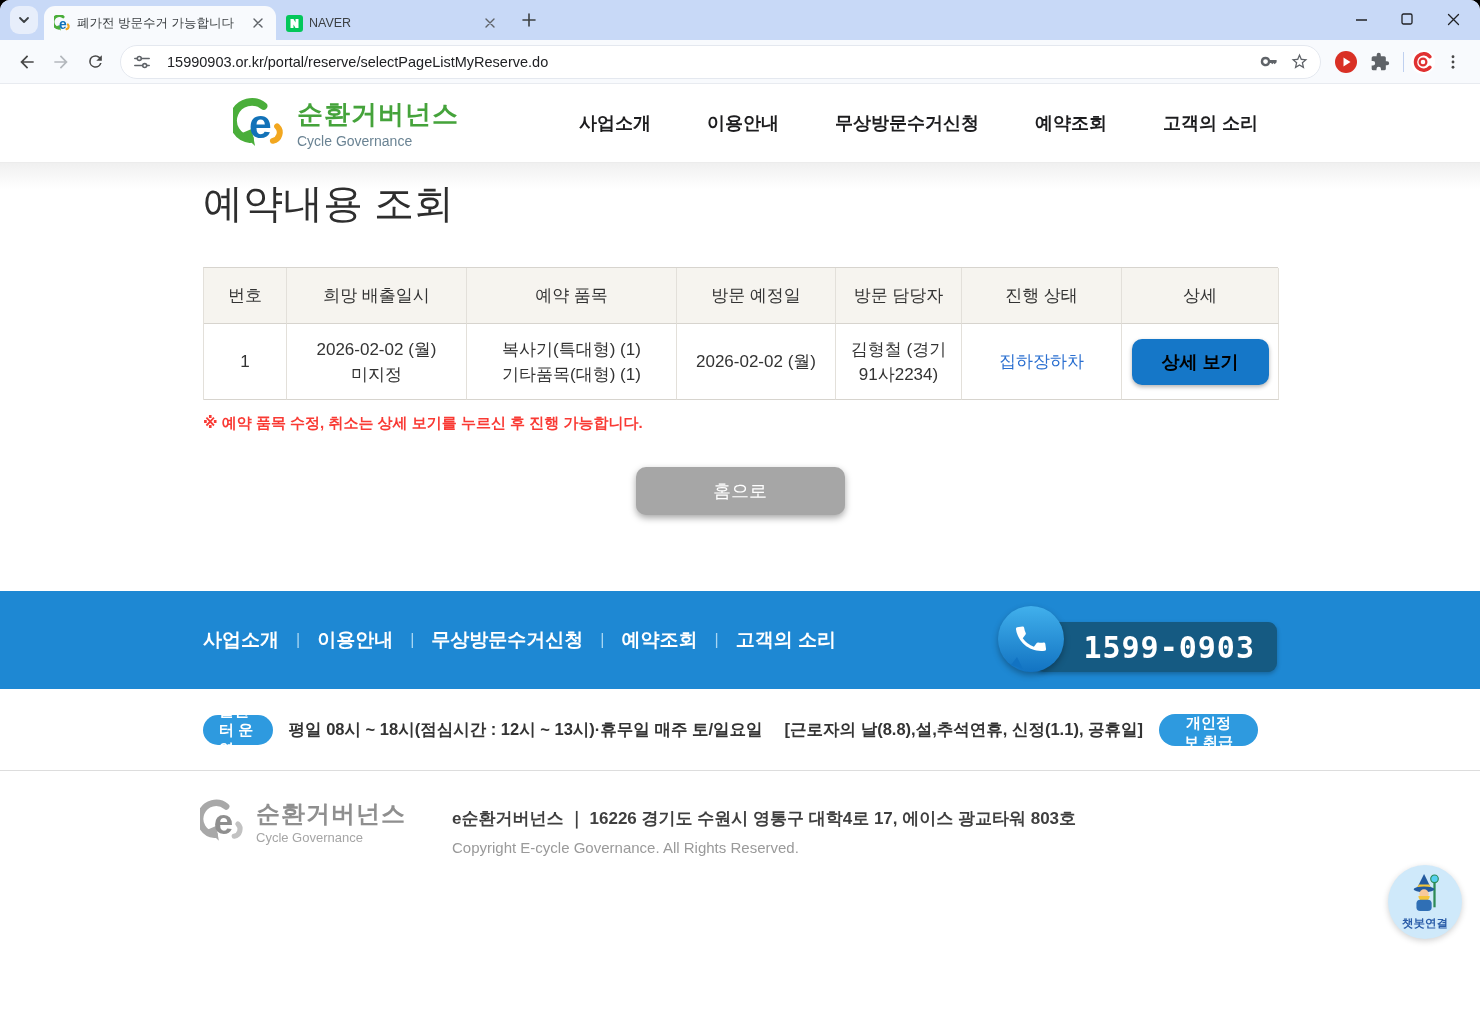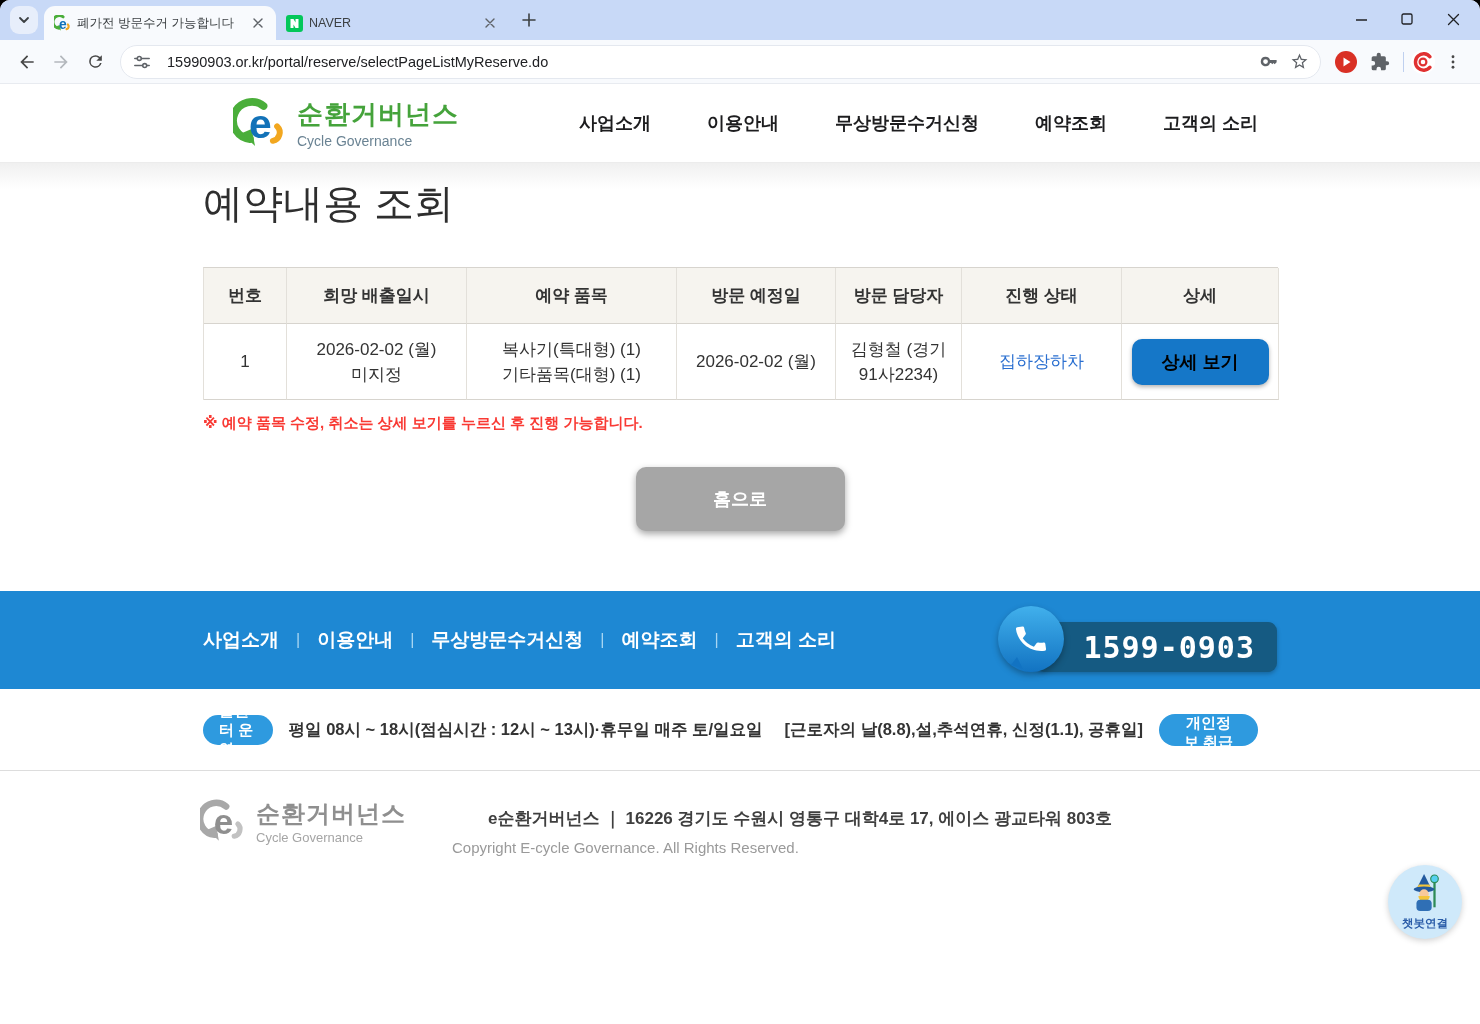--- a/index.html
+++ b/index.html
@@ -31,27 +31,27 @@
   .brand-text .en { font-size:14px; color:#6a8393; margin-top:1px; }
   .gnb { display:flex; margin-left:120px; gap:56px; }
   .gnb-item { font-size:18px; font-weight:700; color:#1d1d1f; cursor:pointer; white-space:nowrap; }
 
   
   .content { height:428px; background:linear-gradient(180deg,#f0f0f0 0,#ffffff 26px); padding-top:16px; }
   .page-title { margin-left:203px; font-size:40px; font-weight:500; color:#2e2e2e; line-height:48px; }
 
   .rtable { display:grid; grid-template-columns:83px 180px 210px 159px 126px 160px 157px; width:1075px; margin:40px 0 0 203px; border-top:1px solid #d7d4ce; border-left:1px solid #e3e0da; }
   .cell { border-right:1px solid #e3e0da; border-bottom:1px solid #d7d4ce; display:flex; flex-direction:column; align-items:center; justify-content:center; text-align:center; }
-  .hcell { height:56px; background:#f6f4ef; font-size:17px; font-weight:700; color:#333; }
+  .hcell { height:56px; background:#f6f4ef; font-size:17px; font-weight:400; color:#333; }
   .dcell { height:76px; font-size:17px; color:#333; line-height:25px; word-break:keep-all; padding:0 4px; }
   .status-text { color:#2a6fd0; font-weight:500; }
   .detail-btn { width:137px; height:46px; background:#1577c8; border:none; border-radius:10px; color:#000000; font-size:18px; font-weight:700; font-family:inherit; box-shadow:0 2px 4px rgba(0,0,0,.3); cursor:pointer; }
 
   .note { margin:14px 0 0 203px; font-size:15px; font-weight:600; color:#f93a34; }
-  .home-btn { display:block; margin:34px auto 0 auto; width:209px; height:64px; background:#a6a6a6; border:none; border-radius:10px; color:#fff; font-size:18px; font-weight:700; font-family:inherit; box-shadow:0 3px 7px rgba(0,0,0,.35); cursor:pointer; }
+  .home-btn { display:block; margin:34px auto 0 auto; width:209px; height:48px; background:#a6a6a6; border:none; border-radius:10px; color:#fff; font-size:18px; font-weight:400; font-family:inherit; box-shadow:0 3px 7px rgba(0,0,0,.35); cursor:pointer; }
 
   
   .blueband { height:98px; background:#1e88d3; display:flex; align-items:center; padding-left:203px; position:relative; }
   .bb-link { color:#fff; font-size:19px; font-weight:700; cursor:pointer; white-space:nowrap; }
   .bb-sep { color:#a8d6f2; font-size:16px; margin:0 17px; }
   .phone-group { position:absolute; right:203px; top:12px; display:flex; align-items:center; }
   .phone-plate { height:50px; margin-left:-34px; padding:0 22px 0 48px; background:#155a82; border-radius:9px; color:#fff; font-family:"DejaVu Sans Mono",monospace; font-size:30px; font-weight:700; letter-spacing:1px; display:flex; align-items:center; margin-top:12px; box-shadow:0 2px 4px rgba(0,0,0,.25); }
   .phone-circle { width:76px; height:76px; position:relative; z-index:2; filter:drop-shadow(0 3px 3px rgba(0,0,0,.3)); }
 
   
@@ -61,21 +61,21 @@
   .cc-badge { font-size:15px; height:30px; padding:0 16px; display:flex; align-items:center; }
   .cc-text { font-size:16.5px; font-weight:700; color:#333; white-space:nowrap; }
   .cc-holiday { font-size:16.5px; font-weight:700; color:#333; margin-left:6px; white-space:nowrap; }
   .privacy-btn { font-size:15px; height:32px; padding:0 20px; margin-left:auto; margin-right:222px; }
   .footer-divider { border:none; border-top:1px solid #dddddd; margin-top:24px; }
   .footer-bottom { display:flex; align-items:flex-start; padding:26px 0 0 200px; }
   .gray-brand { display:flex; align-items:center; gap:8px; }
   .gray-brand .ko { font-size:24px; font-weight:700; color:#8f8f8f; letter-spacing:1px; }
   .gray-brand .en { font-size:13px; color:#a5a5a5; }
   .addr-block { margin-left:46px; padding-top:10px; }
-  .addr { font-size:17px; font-weight:700; color:#3f3f3f;margin-left:36px; }
+  .addr { font-size:17px; font-weight:700; color:#3f3f3f; }
   .copyright { font-size:15px; color:#9a9a9a; margin-top:9px; }
   .chatbot { position:absolute; right:18px; top:176px; width:74px; height:74px; border-radius:50%; background:#cfe9fa; box-shadow:0 2px 6px rgba(0,0,0,.18); display:flex; flex-direction:column; align-items:center; justify-content:center; cursor:pointer; }
   .chatbot-label { font-size:11.5px; font-weight:700; color:#2a5ca8; margin-top:1px; }
 </style>
 </head>
 <body>
 
 <div class="window">
 
   <div class="tabstrip">

